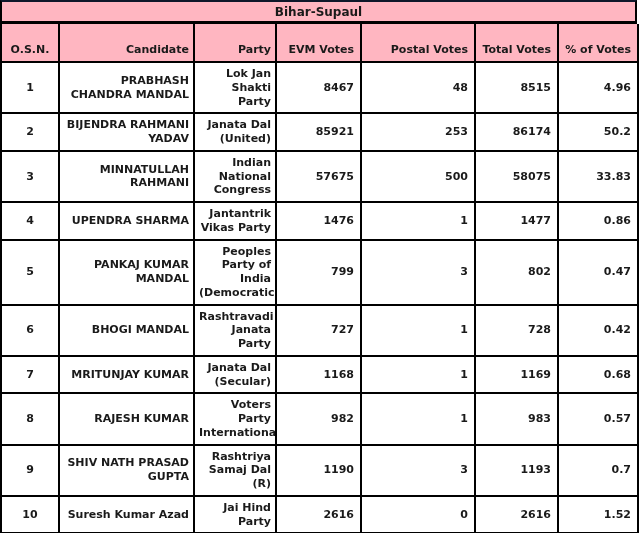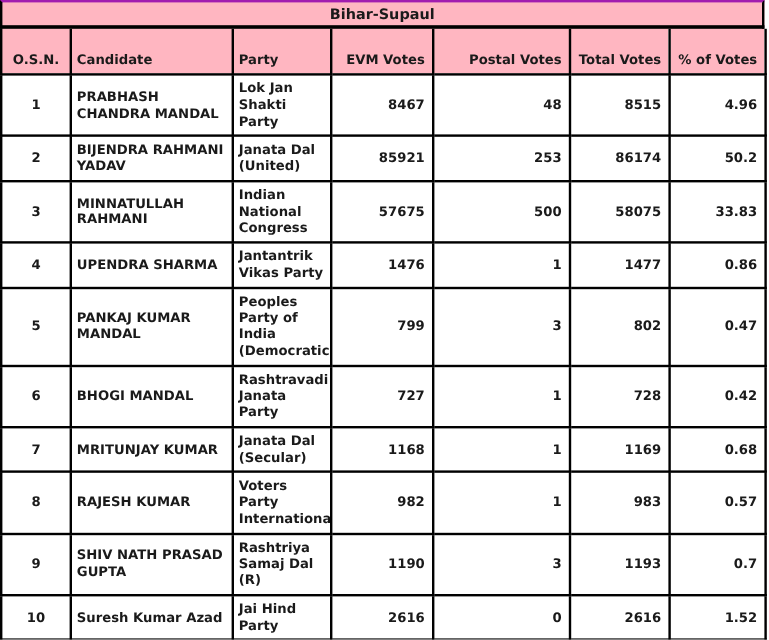--- a/index.html
+++ b/index.html
@@ -3,33 +3,33 @@
 <meta charset="utf-8">
 <style>
   html,body{margin:0;padding:0;background:#ffffff;}
   body{width:641px;height:533px;font-family:"DejaVu Sans","Liberation Sans",sans-serif;-webkit-font-smoothing:antialiased;}
   .wrap{width:637px;}
   .banner{
     background:#ffb6c1;color:#1a1a1a;font-weight:bold;font-size:12px;
     text-align:center;padding:3px 0 2px 0;
     border-left:2px solid #000;border-right:2px solid #000;border-bottom:3px solid #000;
   }
-  .banner.first{border-top:2px solid #a21caf;}
+  .banner.first{border-top:2px solid #0f172a;}
   table{border-collapse:collapse;table-layout:fixed;width:637px;font-size:11px;color:#1a1a1a;}
   col.c-osn{width:58px;}
   col.c-cand{width:135px;}
   col.c-party{width:82px;}
   col.c-evm{width:85px;}
   col.c-postal{width:114px;}
   col.c-total{width:83px;}
   col.c-pct{width:80px;}
   th,td{border:2px solid #000;font-weight:bold;padding:4px;overflow:hidden;}
   th{background:#ffb6c1;border-top:none;padding-top:19px;padding-bottom:5px;}
   td{background:#ffffff;vertical-align:middle;line-height:1.25;}
-  .al{text-align:left;}
+  .al{text-align:right;}
   .ac{text-align:center;}
   .ar{text-align:right;padding-right:6px;}
 </style>
 </head>
 <body>
 
 <div class="wrap">
   <div class="banner first">Bihar-Supaul</div>
 
   <table>

